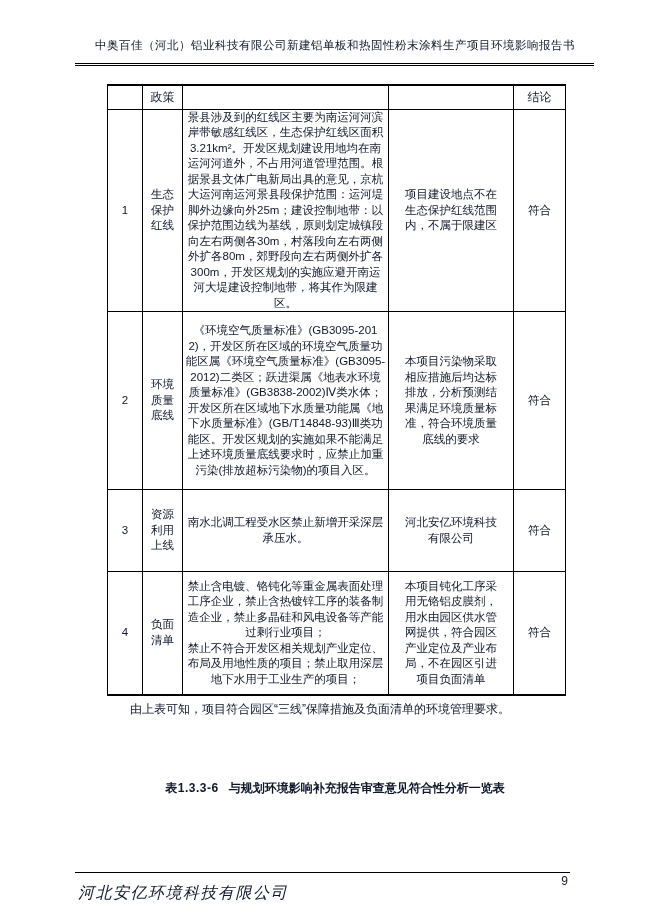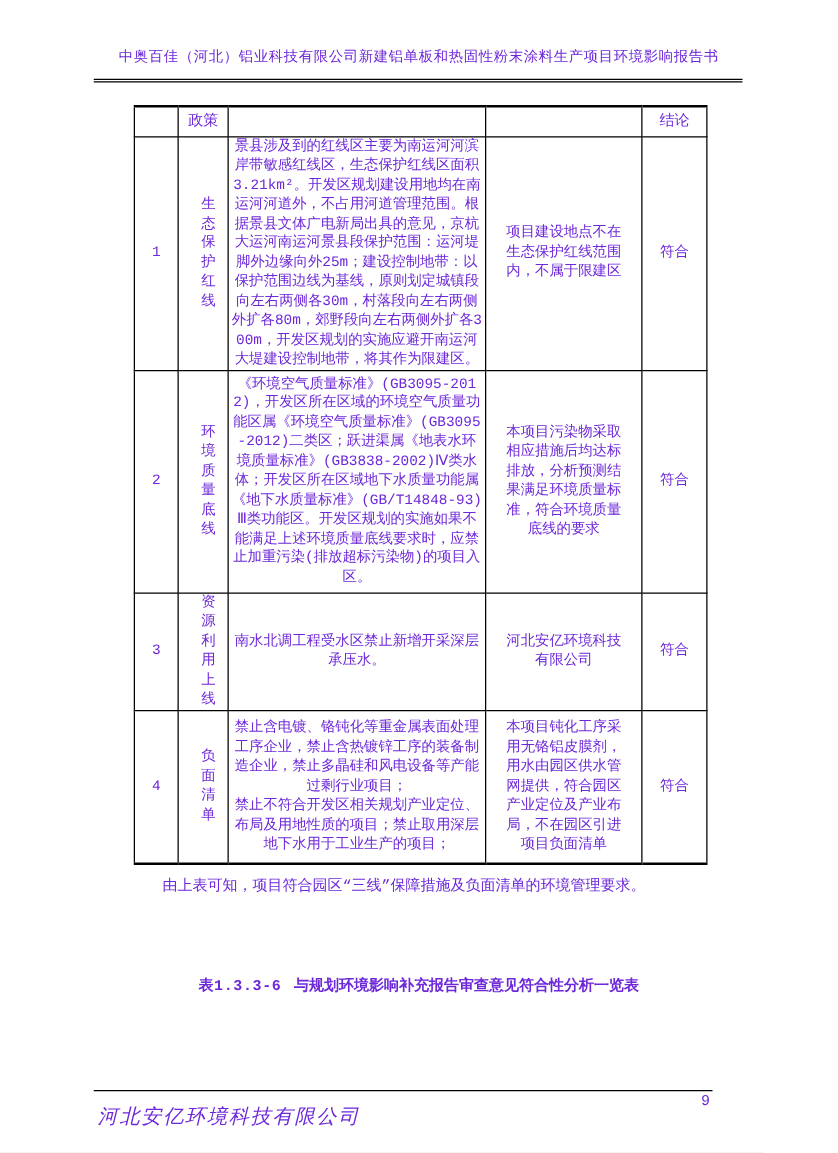--- a/index.html
+++ b/index.html
@@ -1,20 +1,20 @@
 <!DOCTYPE html>
 <html><head>
 <meta charset="utf-8">
 <style>
   * { margin:0; padding:0; box-sizing:border-box; }
   html,body { background:#e8e8e8; }
   .page {
     position:relative; width:670px; height:922px; margin:0 auto;
     background:#ffffff; overflow:hidden;
-    font-family:Liberation Mono, monospace; color:#6d28d9;
+    font-family:Liberation Sans, sans-serif; color:#0f172a;
   }
   .doc-header {
     position:absolute; top:38px; left:75px; width:520px;
     text-align:center; font-size:11.5px; letter-spacing:0.5px; white-space:nowrap;
   }
   .double-rule {
     position:absolute; top:63px; left:75px; width:519px; height:3px;
     border-top:1.6px solid #000; border-bottom:1px solid #000;
   }
   table.doc-table { border-collapse:collapse; table-layout:fixed; position:absolute; }
@@ -24,21 +24,21 @@
   }
   table.t1 { left:107px; top:84px; width:458px; }
   table.t1 tr.head td { border-top:2px solid #000; height:24px; font-size:12px;margin-top:25px; }
   table.t1 tr.r1 td { height:184px; }
   table.t1 tr.r2 td { height:178px; }
   table.t1 tr.r3 td { height:82px; }
   table.t1 tr.r4 td { height:123px; border-bottom:2px solid #000; }
   td.req { text-align:justify; padding:0 2px; word-break:break-all; }
   td.req.multi { white-space:pre-line; }
   td.status { padding:0 12px; }
-  td.policy { padding:0 18px; }
+  td.policy { padding:0 6px; }
 
   table.t2 { left:108px; top:801px; width:450px; font-size:12px; }
   table.t2 td { font-size:12px; line-height:14px; }
   table.t2 tr.head td { border-top:2px solid #000; height:31px; }
   table.t2 tr.r1 td { height:26px; border-bottom:1.6px solid #000; }
 
   .para {
     position:absolute; left:78px; width:516px;
     font-size:12px; line-height:25px; text-align:justify; word-break:break-all;
   }

